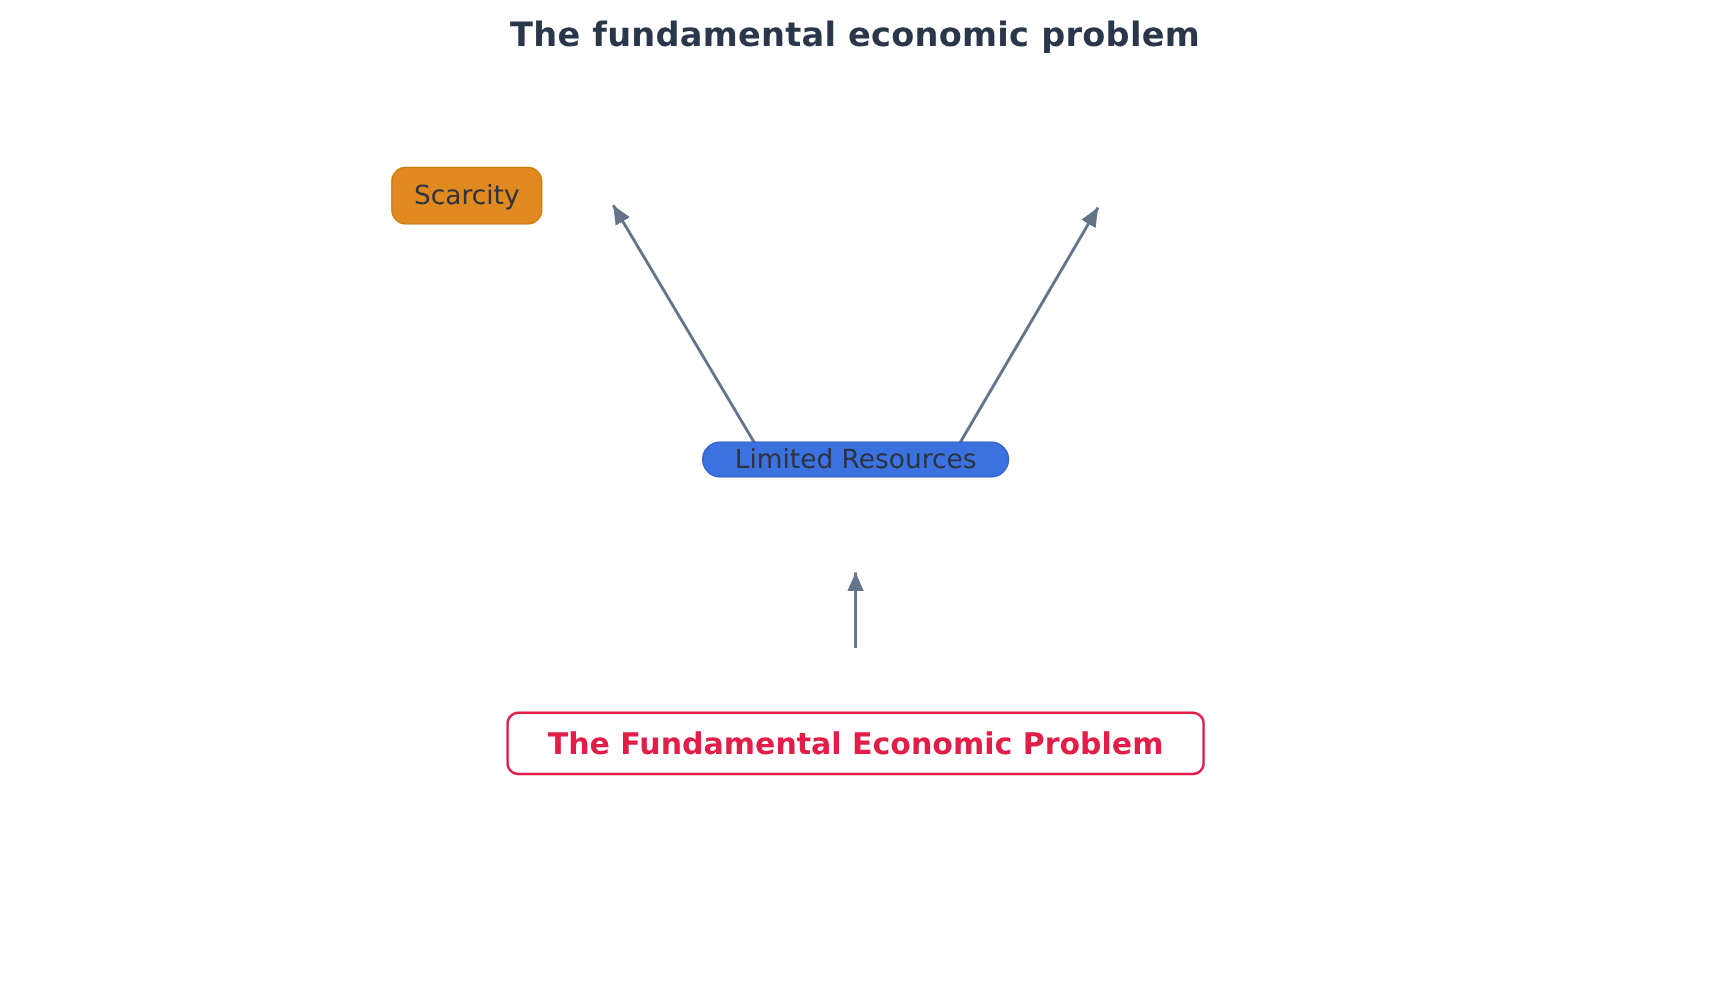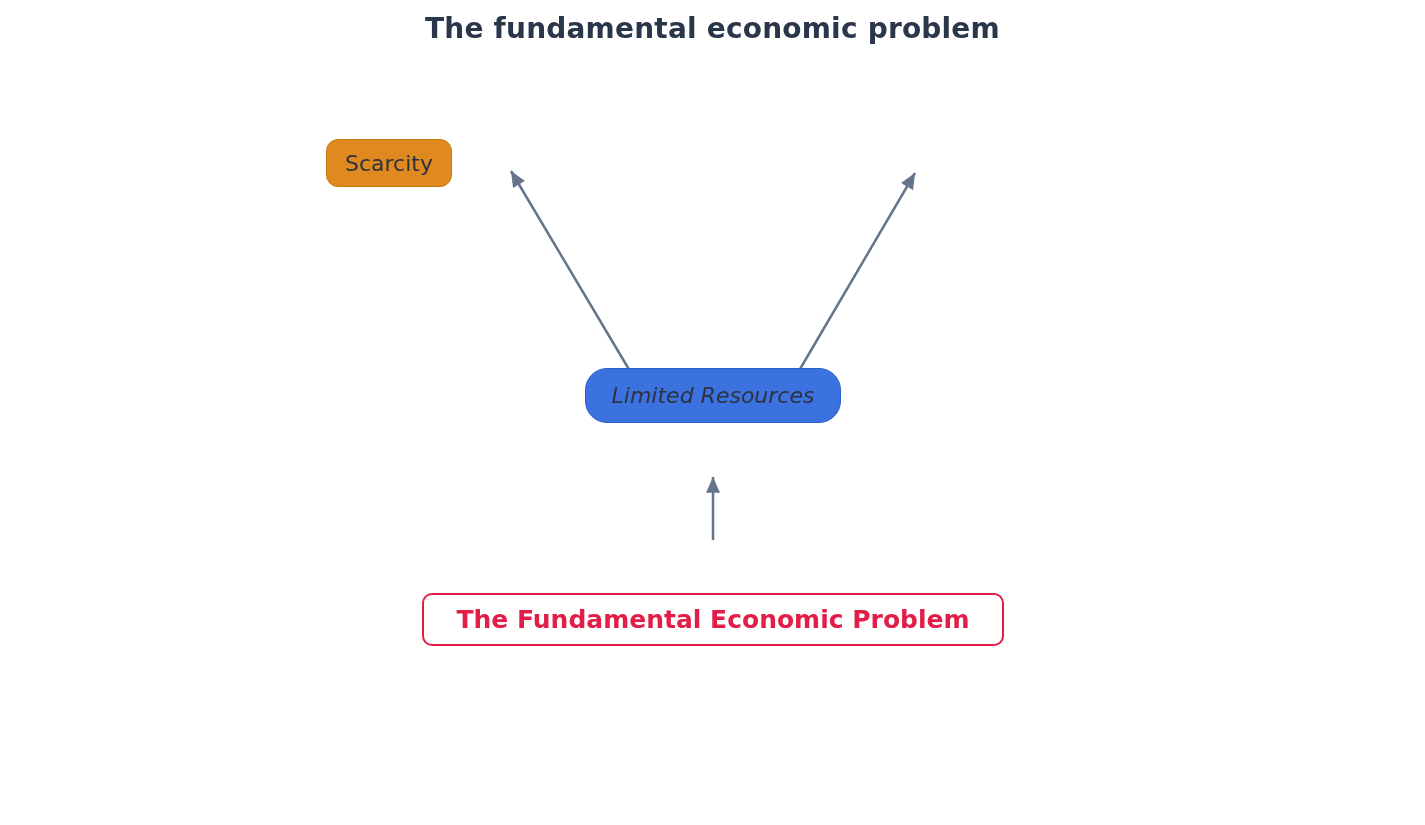--- a/index.html
+++ b/index.html
@@ -67,25 +67,24 @@
     border-radius:12px;
     margin-left:25px;
   }
   .node-unlimited-wants{
     left:946px; top:139px; width:232px; height:48px;
     background:var(--unlimited-wants-bg);
     border:1px solid var(--unlimited-wants-border);
     border-radius:12px;
   }
   .node-limited-resources{
-    left:585px; top:368px; width:256px; height:55px;
+    left:585px; top:368px; width:256px; height:30px;
     background:var(--limited-resources-bg);
     border:1px solid var(--limited-resources-border);
     border-radius:22px;
-    font-style:italic;
   }
   .node-problem{
     left:422px; top:593px; width:582px; height:53px;
     background:var(--background);
     border:2px solid var(--problem-accent);
     border-radius:10px;
     color:var(--problem-accent);
     font-weight:bold;
     font-size:25px;
   }

